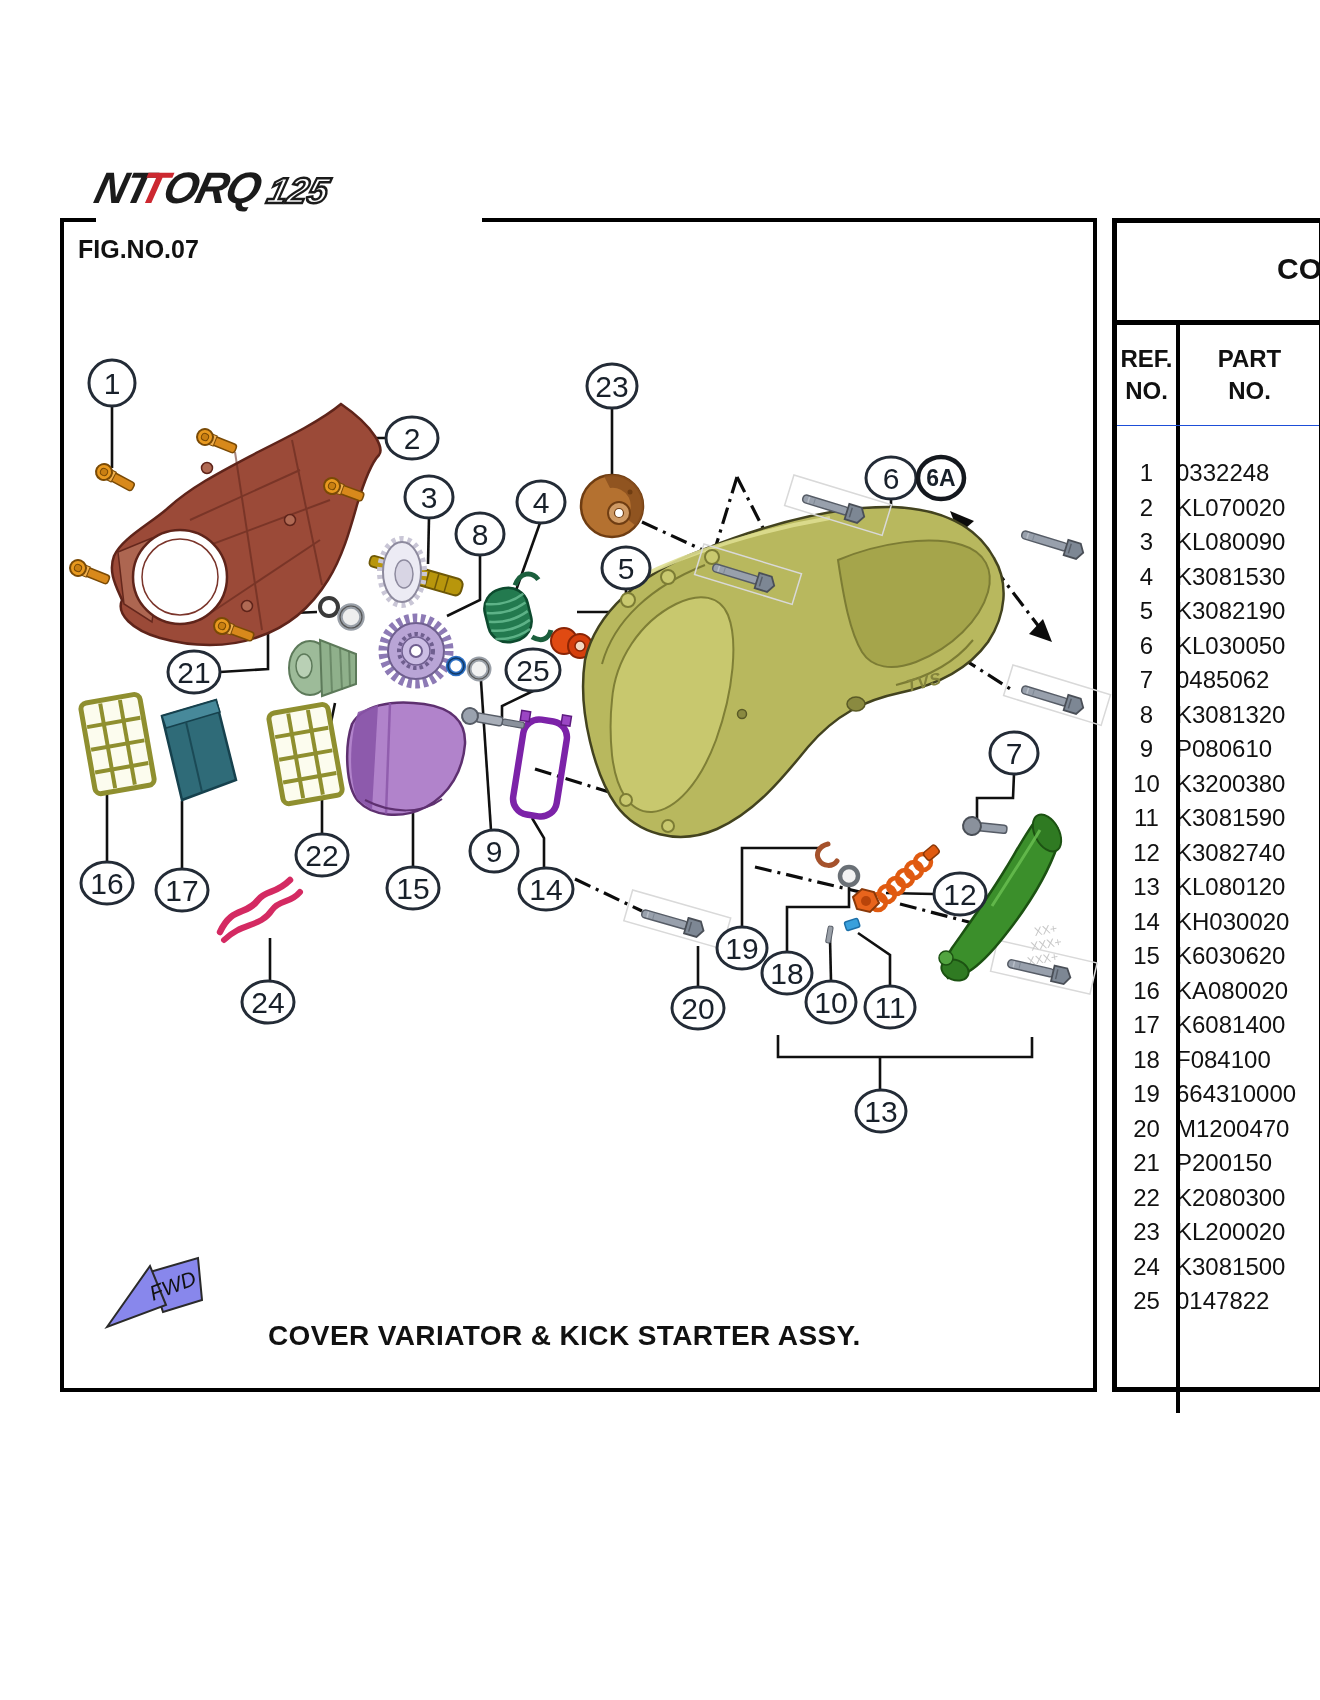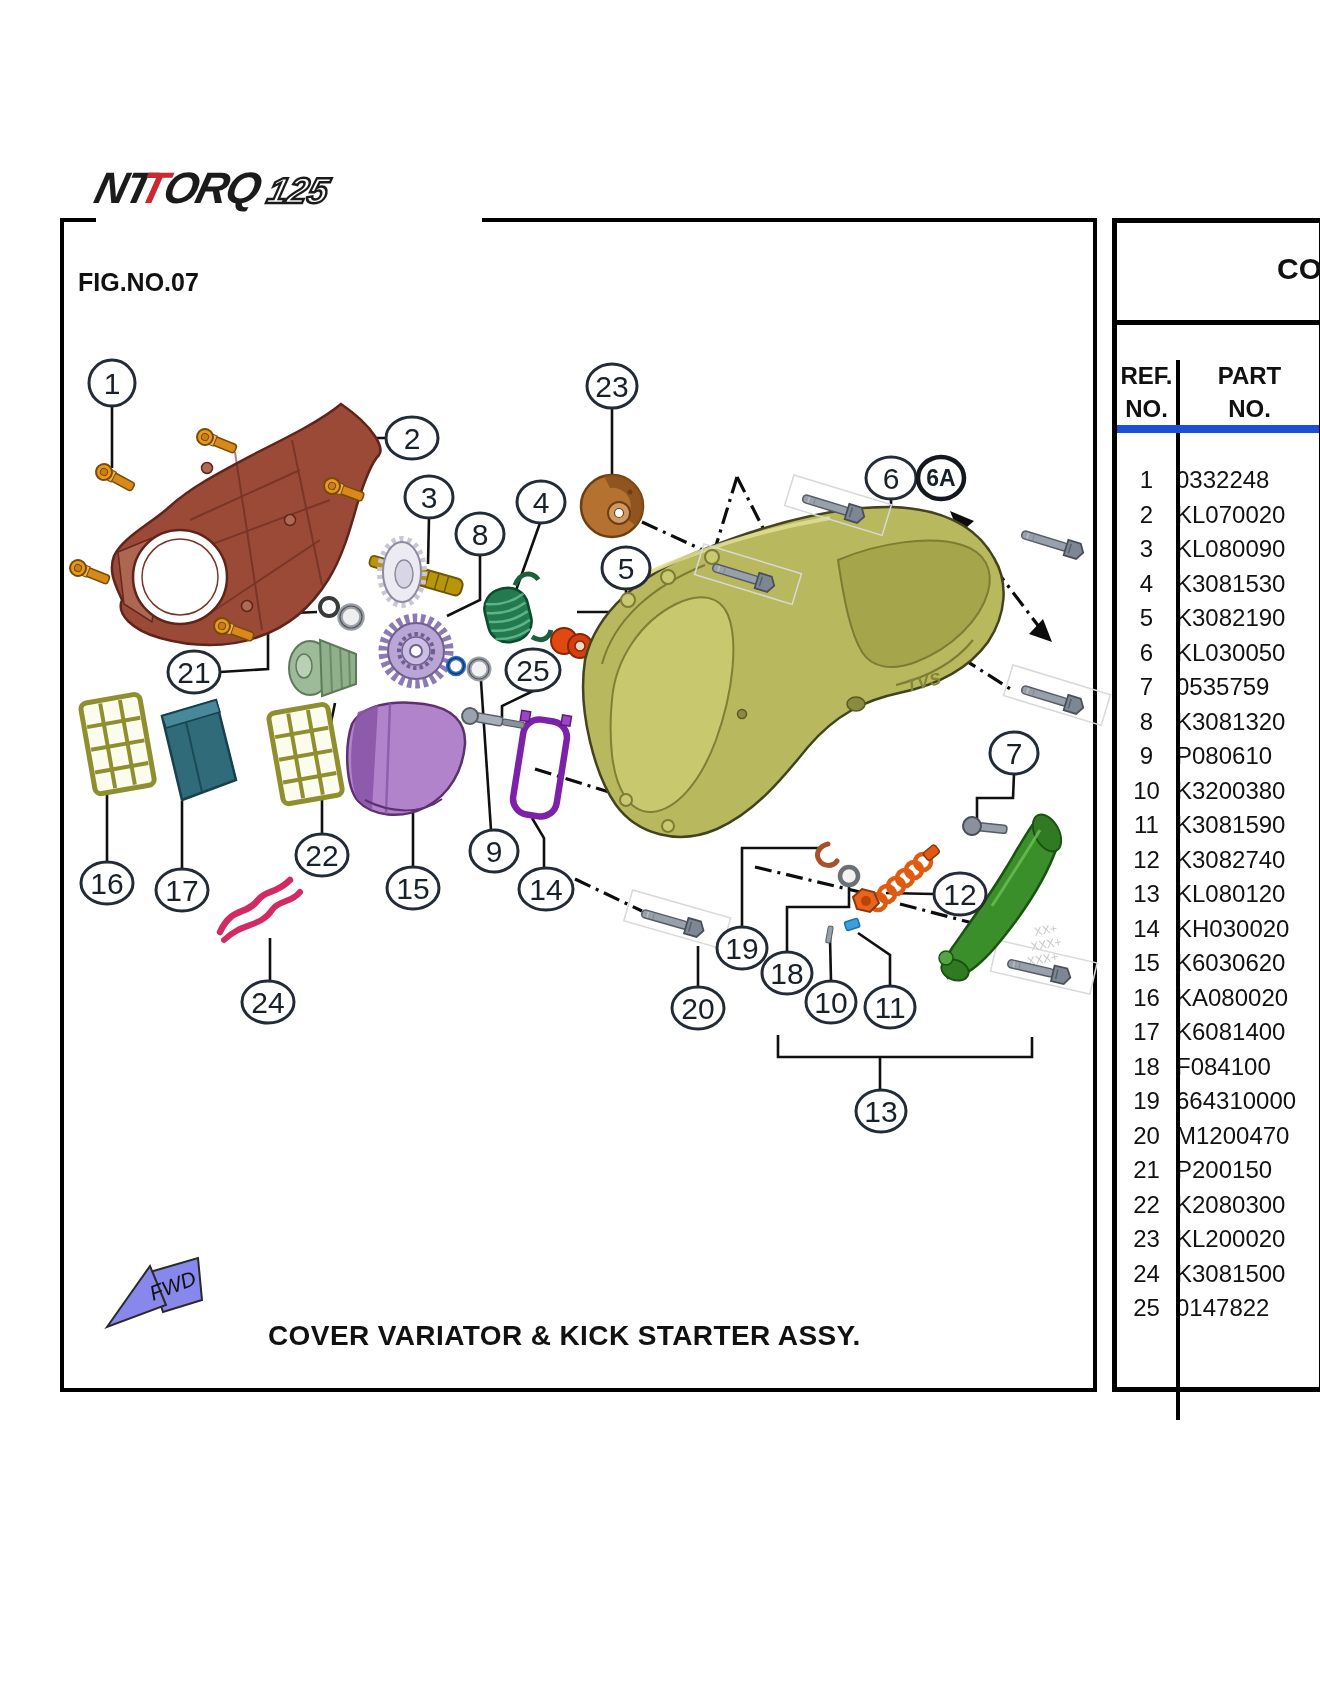--- a/index.html
+++ b/index.html
@@ -19,37 +19,37 @@
     transform:skewX(-14deg);font-style:italic;font-weight:900;font-size:44px;
     letter-spacing:-2px;color:#1b1b1b;white-space:nowrap;line-height:1;
   }
   .logo-t2{color:#cc2830;margin-left:-10px;}
   .logo-num{
     margin-left:10px;font-size:36px;color:#ffffff;
     -webkit-text-stroke:2.5px #1b1b1b;text-shadow:0 0 1px #1b1b1b;
     letter-spacing:0px;
   }
   .fig-label{
-    position:absolute;left:78px;top:268px;font-size:25px;font-weight:bold;z-index:6;
+    position:absolute;left:78px;top:235px;font-size:25px;font-weight:bold;z-index:6;
   }
   .assembly-title{
     position:absolute;left:268px;top:1320px;font-size:28px;font-weight:bold;
     letter-spacing:.4px;white-space:nowrap;z-index:6;
   }
   .svg-layer{position:absolute;left:0;top:0;z-index:4;}
   
   .parts-table{
     position:absolute;left:1112px;top:218px;width:212px;height:1174px;
     box-sizing:border-box;border:5px solid #000;background:#fff;z-index:6;
   }
   .pt-title{position:relative;height:97px;border-bottom:5px solid #000;box-sizing:content-box;}
   .pt-title-text{
     position:absolute;left:160px;top:29px;font-size:30px;font-weight:bold;white-space:nowrap;
   }
-  .pt-head{display:flex;height:100px;border-bottom:8px solid #1d4ed8;align-items:flex-end;}
+  .pt-head{display:flex;height:100px;border-bottom:1px solid #1d4ed8;}
   .pt-head-cell{
     display:flex;align-items:center;justify-content:center;text-align:center;
     font-weight:bold;font-size:24px;line-height:1.35;white-space:pre-line;
   }
   .pt-head-ref{width:59px;border-right:4px solid #000;}
   .pt-head-part{flex:1;}
   .pt-body{position:relative;padding-top:30px;height:calc(100% - 207px);}
   .pt-divider{position:absolute;left:59px;top:0;bottom:0;width:4px;background:#000;}
   .pt-row{display:flex;height:34.5px;align-items:center;}
   .pt-ref{width:59px;text-align:center;font-size:24px;}
@@ -495,21 +495,21 @@
         <div class="pt-row">
         <div class="pt-ref">5</div>
         <div class="pt-part">K3082190</div>
       </div>
         <div class="pt-row">
         <div class="pt-ref">6</div>
         <div class="pt-part">KL030050</div>
       </div>
         <div class="pt-row">
         <div class="pt-ref">7</div>
-        <div class="pt-part">0535759</div>
+        <div class="pt-part">0485062</div>
       </div>
         <div class="pt-row">
         <div class="pt-ref">8</div>
         <div class="pt-part">K3081320</div>
       </div>
         <div class="pt-row">
         <div class="pt-ref">9</div>
         <div class="pt-part">P080610</div>
       </div>
         <div class="pt-row">

